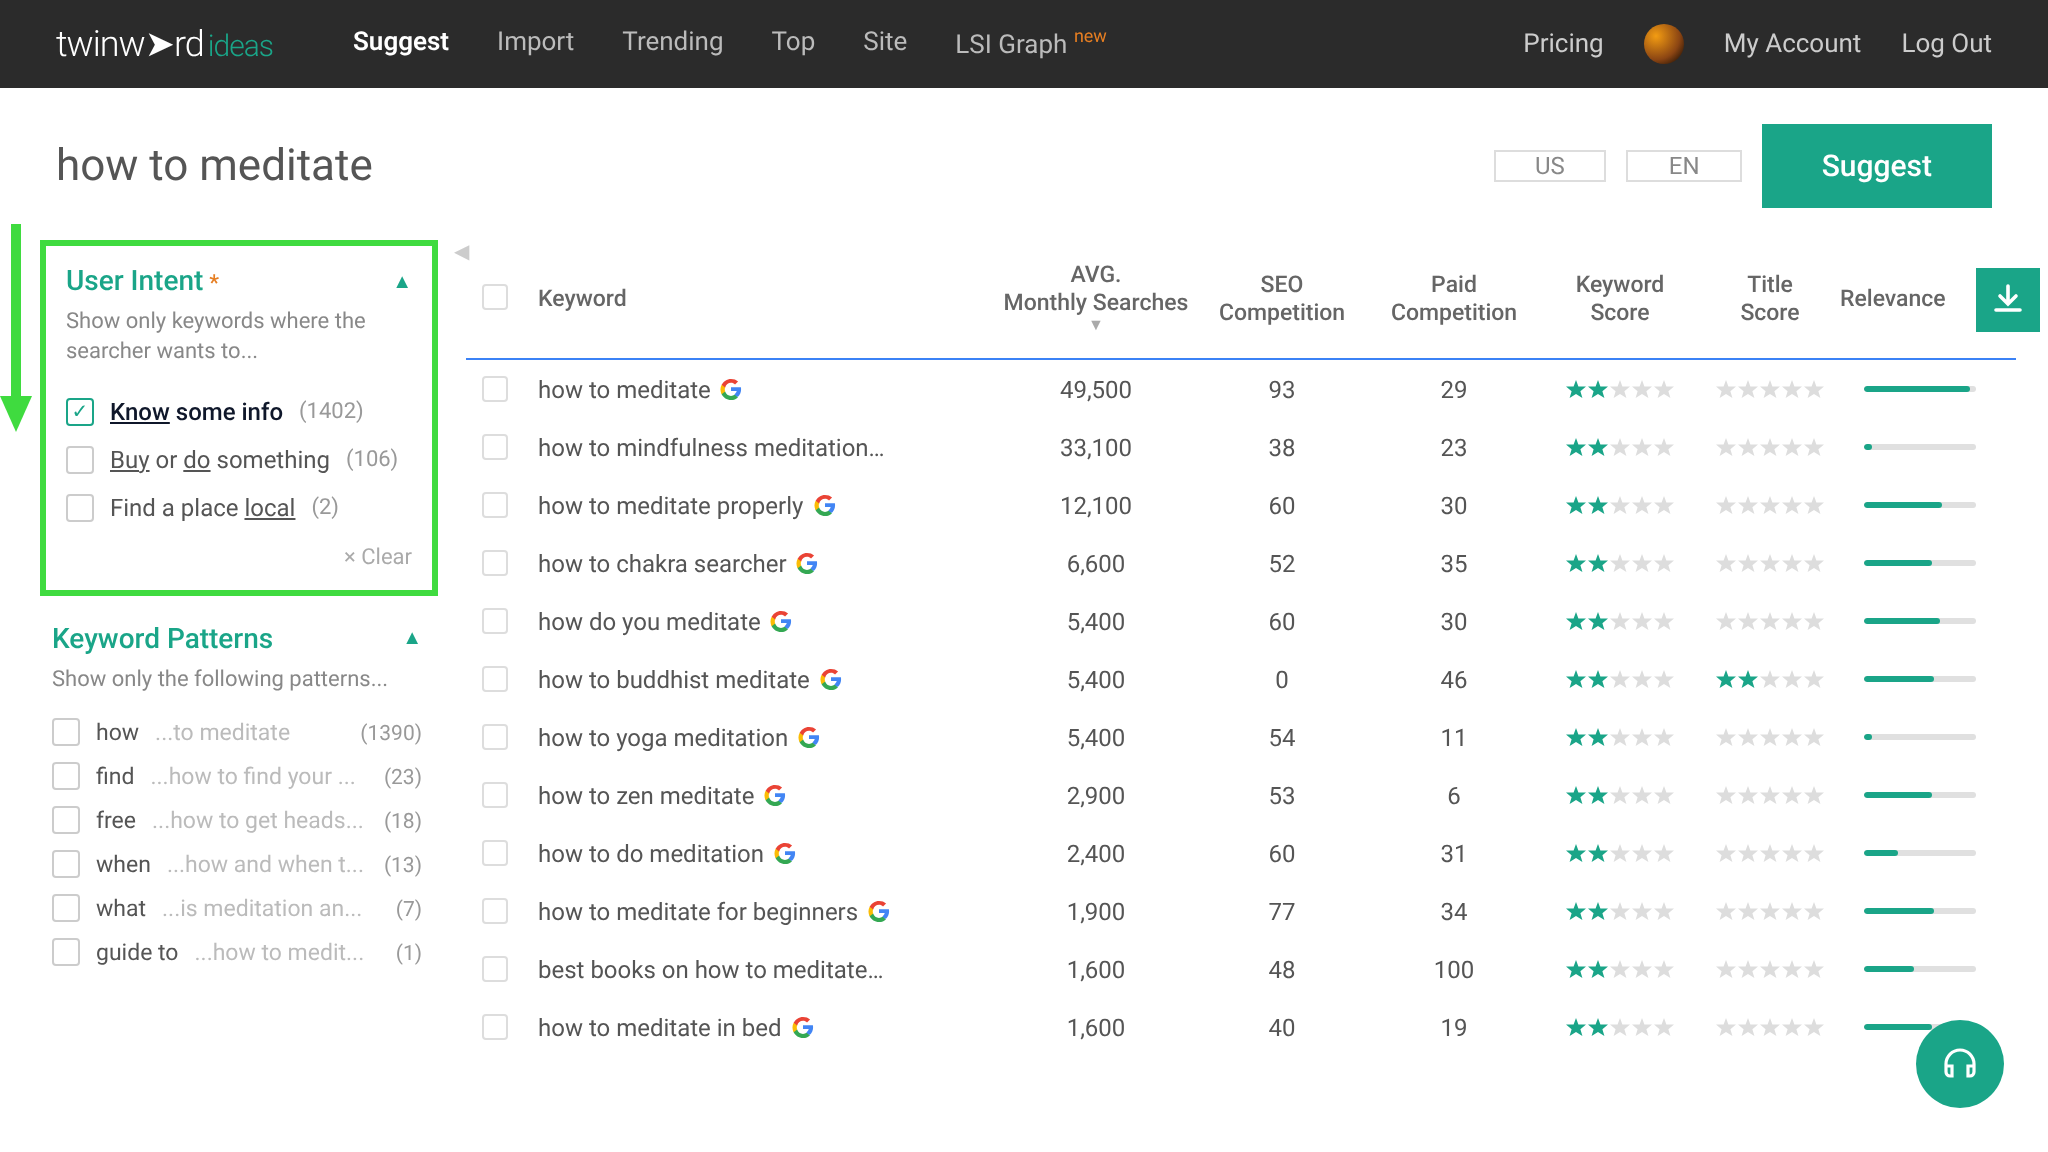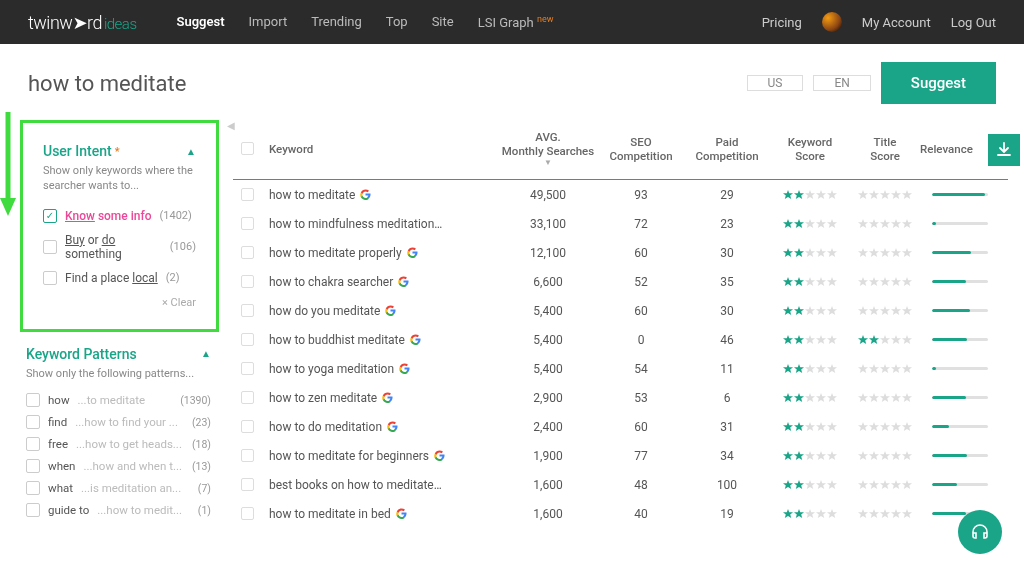--- a/index.html
+++ b/index.html
@@ -26,31 +26,31 @@
 
 .main { display: flex; height: calc(100% - 108px); }
 .sidebar { width: 225px; padding: 0 0 0 4px; overflow: hidden; position: relative; }
 .content { flex: 1; overflow: hidden; position: relative; }
 
 
 .green-arrow { position: absolute; left: 0; top: 112px; z-index: 50; }
 
 
 .panel { padding: 12px 14px; }
-.panel.highlighted { border: 3px solid #3fdb3f; margin: 2px 6px 2px 16px; padding: 20px; }
+.panel.highlighted { border: 3px solid #3fdb3f; margin: 2px 6px 2px 16px; padding: 10px; }
 .panel-title { color: #1aa588; font-size: 14px; font-weight: 500; display: flex; align-items: center; }
 .panel-title .star { color: #e67e22; font-size: 11px; margin-left: 3px; }
 .panel-title .caret { margin-left: auto; font-size: 10px; color: #1aa588; }
 .panel-subtitle { color: #888; font-size: 11px; margin-top: 4px; line-height: 1.4; }
 .checklist { margin-top: 10px; }
 .check-item { display: flex; align-items: center; font-size: 12px; color: #555; padding: 5px 0; gap: 8px; }
 .checkbox { width: 14px; height: 14px; border: 1.5px solid #1aa588; border-radius: 2px; display: flex; align-items: center; justify-content: center; color: #1aa588; font-size: 10px; flex-shrink: 0; }
 .checkbox.unchecked { border-color: #ccc; }
 .check-item .underline { text-decoration: underline; }
-.check-item .know { color: #ec4899; font-weight: 500; }
+.check-item .know { color: #0f172a; font-weight: 500; }
 .check-item .count { color: #999; font-size: 11px; }
 .clear-link { text-align: right; font-size: 11px; color: #aaa; margin-top: 6px; cursor: pointer; }
 
 .pattern-list { margin-top: 8px; }
 .pattern-item { display: flex; align-items: center; font-size: 11.5px; padding: 4px 0; gap: 8px; }
 .pattern-item .lead { color: #555; }
 .pattern-item .rest { color: #bbb; flex: 1; white-space: nowrap; overflow: hidden; text-overflow: ellipsis; }
 .pattern-item .pcount { color: #999; font-size: 10.5px; }
 
 
@@ -280,21 +280,21 @@
             </div>
   </div>
           <div class="row">
     <div class="col-check">
               <div class="row-check"></div>
             </div>
     <div class="col-keyword keyword-text">
               <span>how to mindfulness meditation…</span>
             </div>
     <div class="col-avg">33,100</div>
-    <div class="col-seo">72</div>
+    <div class="col-seo">38</div>
     <div class="col-paid">23</div>
     <div class="col-kscore">
               <div class="stars">
                 <svg class="star-icon" viewBox="0 0 10 10">
                   <path d="M5 0l1.2 3.2H10L7.2 5.6 8.2 9 5 7 1.8 9l1-3.4L0 3.2h3.8z" fill="#1aa588"></path>
                 </svg>
                 <svg class="star-icon" viewBox="0 0 10 10">
                   <path d="M5 0l1.2 3.2H10L7.2 5.6 8.2 9 5 7 1.8 9l1-3.4L0 3.2h3.8z" fill="#1aa588"></path>
                 </svg>
                 <svg class="star-icon" viewBox="0 0 10 10">

